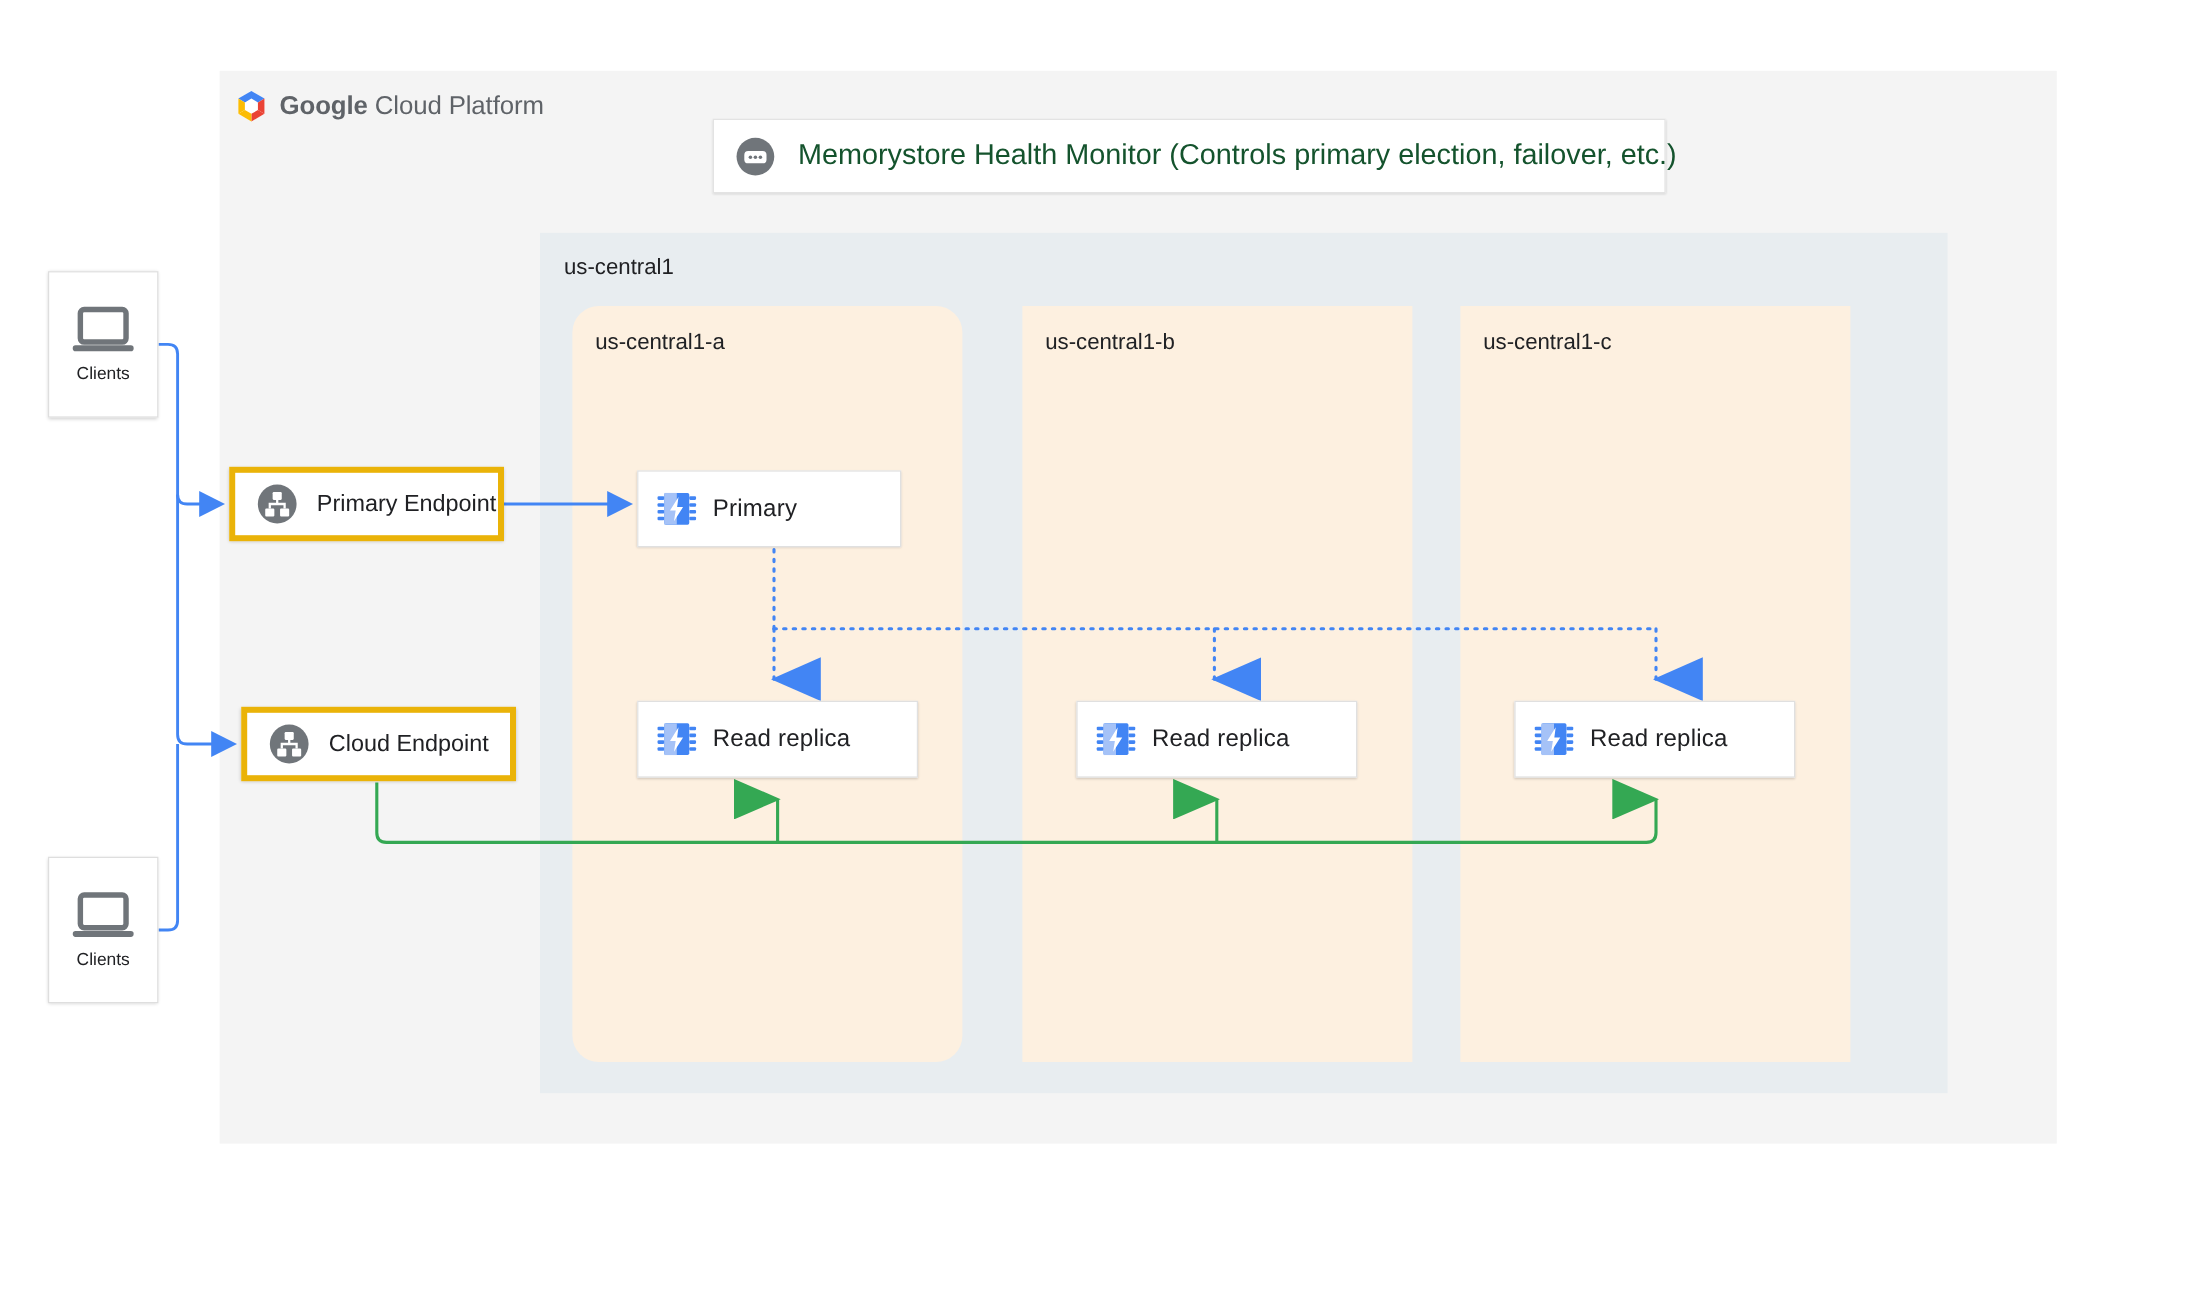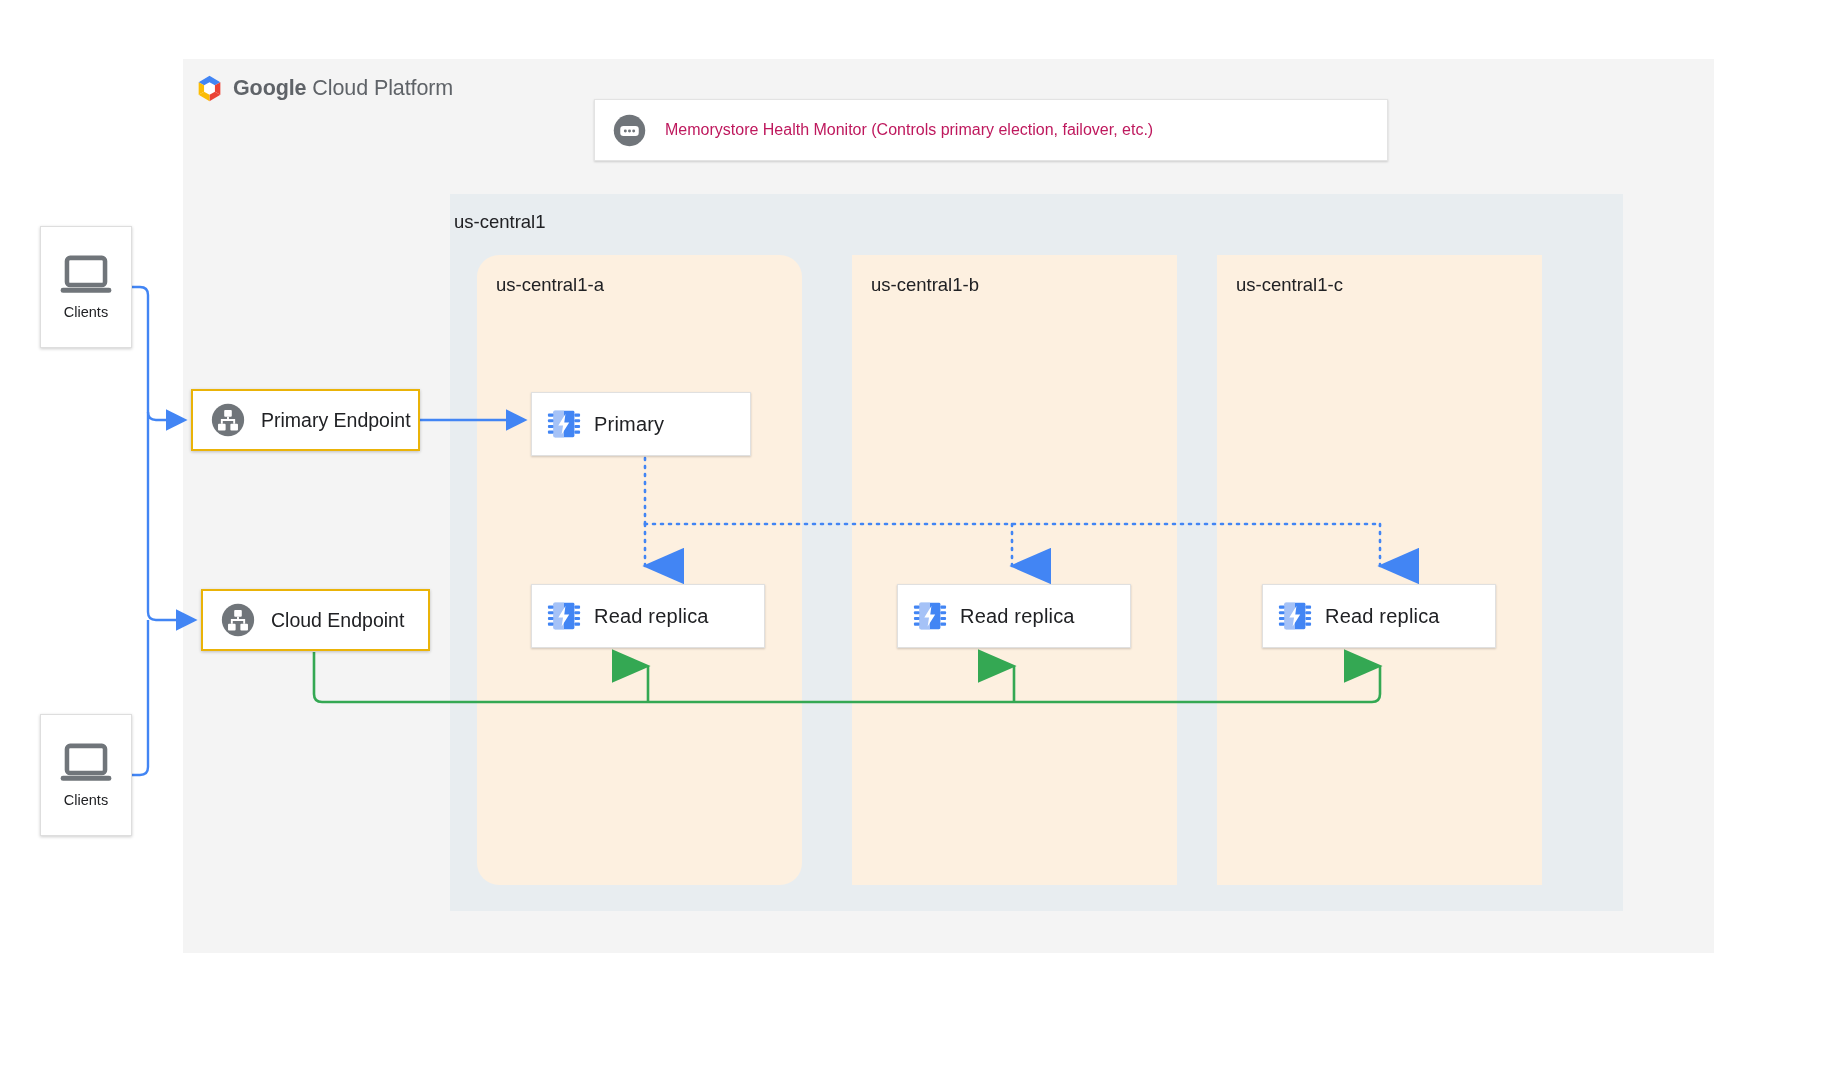--- a/index.html
+++ b/index.html
@@ -36,31 +36,31 @@
   .health-bar {
     position: absolute;
     left: 594px; top: 99px;
     width: 794px; height: 62px;
     background: #ffffff;
     border: 1px solid #e3e3e3;
     box-shadow: 0 1px 2px rgba(0,0,0,0.16);
     display: flex; align-items: center; padding-left: 16px; gap: 17px;
   }
   .mon-icon { width: 37px; height: 37px; flex: 0 0 37px; }
-  .health-text { font-size: 16px; color: #be185d; white-space: nowrap; }
+  .health-text { font-size: 24px; color: #14532d; white-space: nowrap; }
 
   
   .region {
     position: absolute;
     left: 450px; top: 194px;
     width: 1173px; height: 717px;
     background: #e8edf0;
   }
   .region-label {
-    position: absolute; left: 4px; top: 17px;
+    position: absolute; left: 20px; top: 17px;
     font-size: 18.5px; color: #202124;
   }
 
   
   .zone {
     position: absolute;
     top: 255px;
     width: 325px; height: 630px;
     background: #fdf0e0;
   }
@@ -86,21 +86,21 @@
 
   .node.primary     { left: 531px; top: 392px; width: 220px; height: 64px; }
   .node.replica-a   { left: 531px; top: 584px; width: 234px; height: 64px; }
   .node.replica-b   { left: 897px; top: 584px; width: 234px; height: 64px; }
   .node.replica-c   { left: 1262px; top: 584px; width: 234px; height: 64px; }
 
   
   .endpoint {
     position: absolute;
     background: #ffffff;
-    border: 2px solid #eab308;
+    border: 5px solid #eab308;
     box-shadow: 0 1px 3px rgba(0,0,0,0.22);
     display: flex; align-items: center; gap: 14px;
     padding-left: 16px;
   }
   .endpoint-label { font-size: 19.5px; color: #202124; white-space: nowrap; }
   .ep-icon { width: 38px; height: 38px; flex: 0 0 38px; }
   .endpoint.primary-ep { left: 191px; top: 389px; width: 229px; height: 62px; }
   .endpoint.read-ep    { left: 201px; top: 589px; width: 229px; height: 62px; }
 
   

